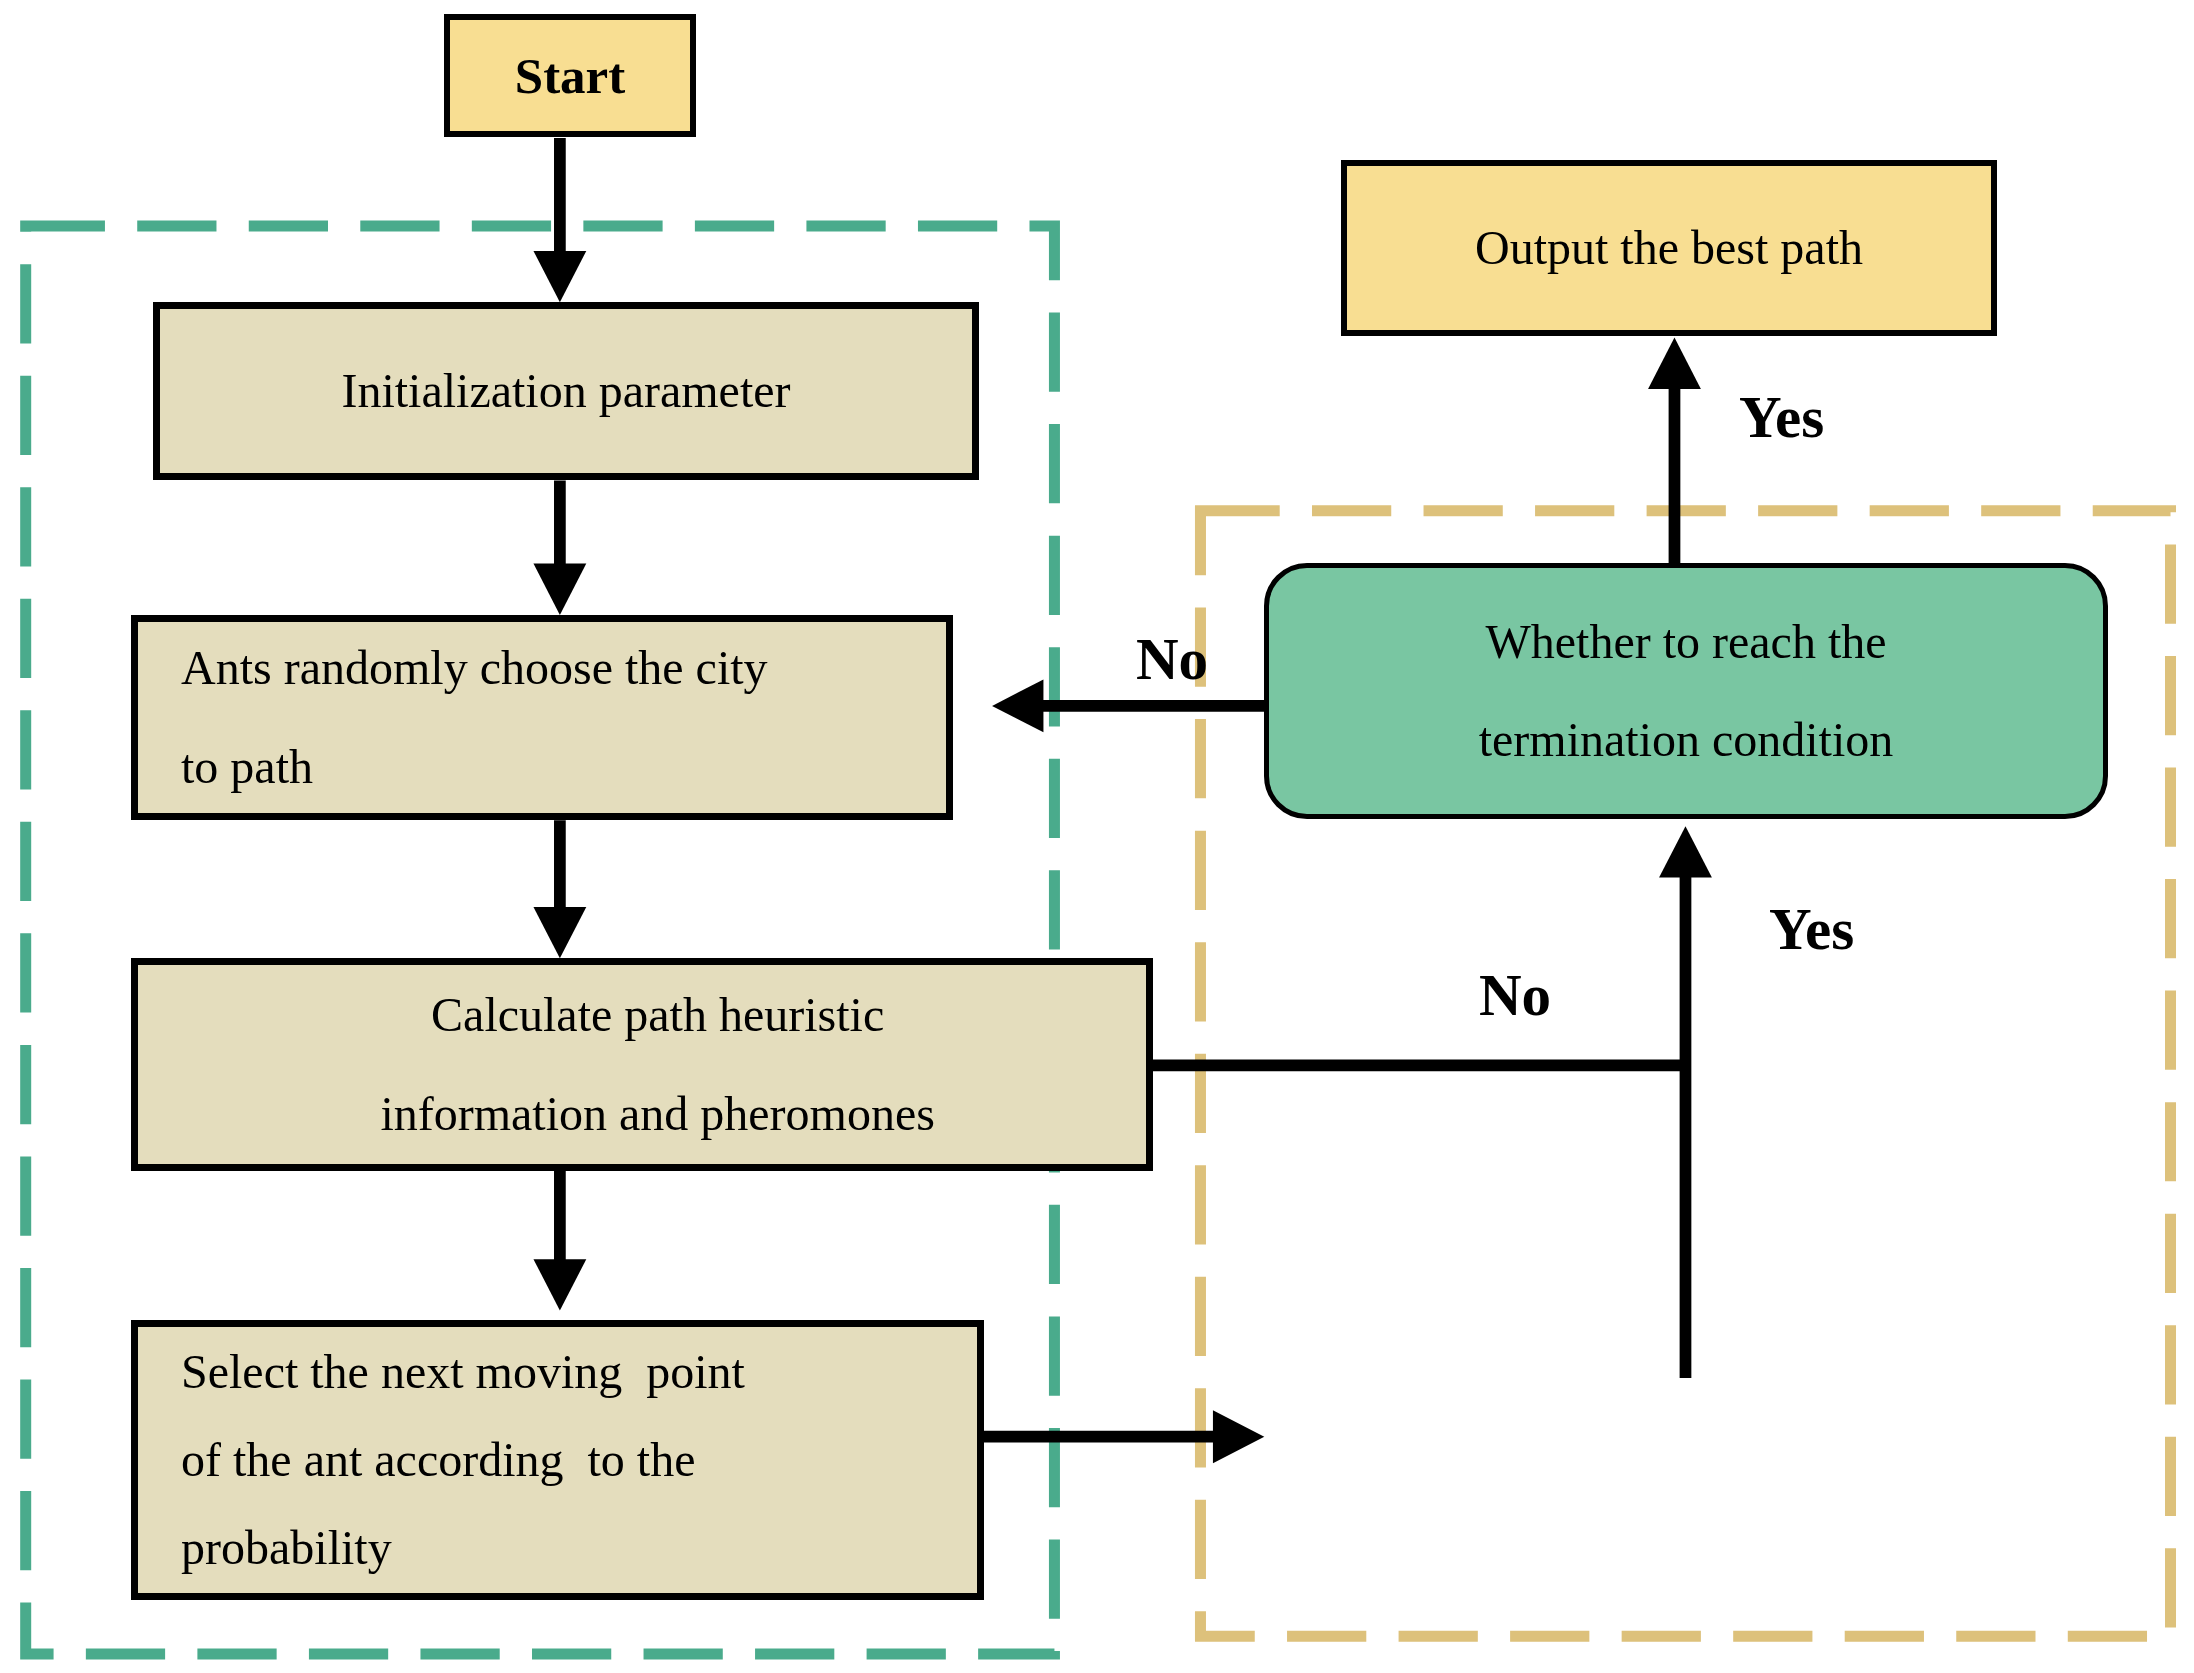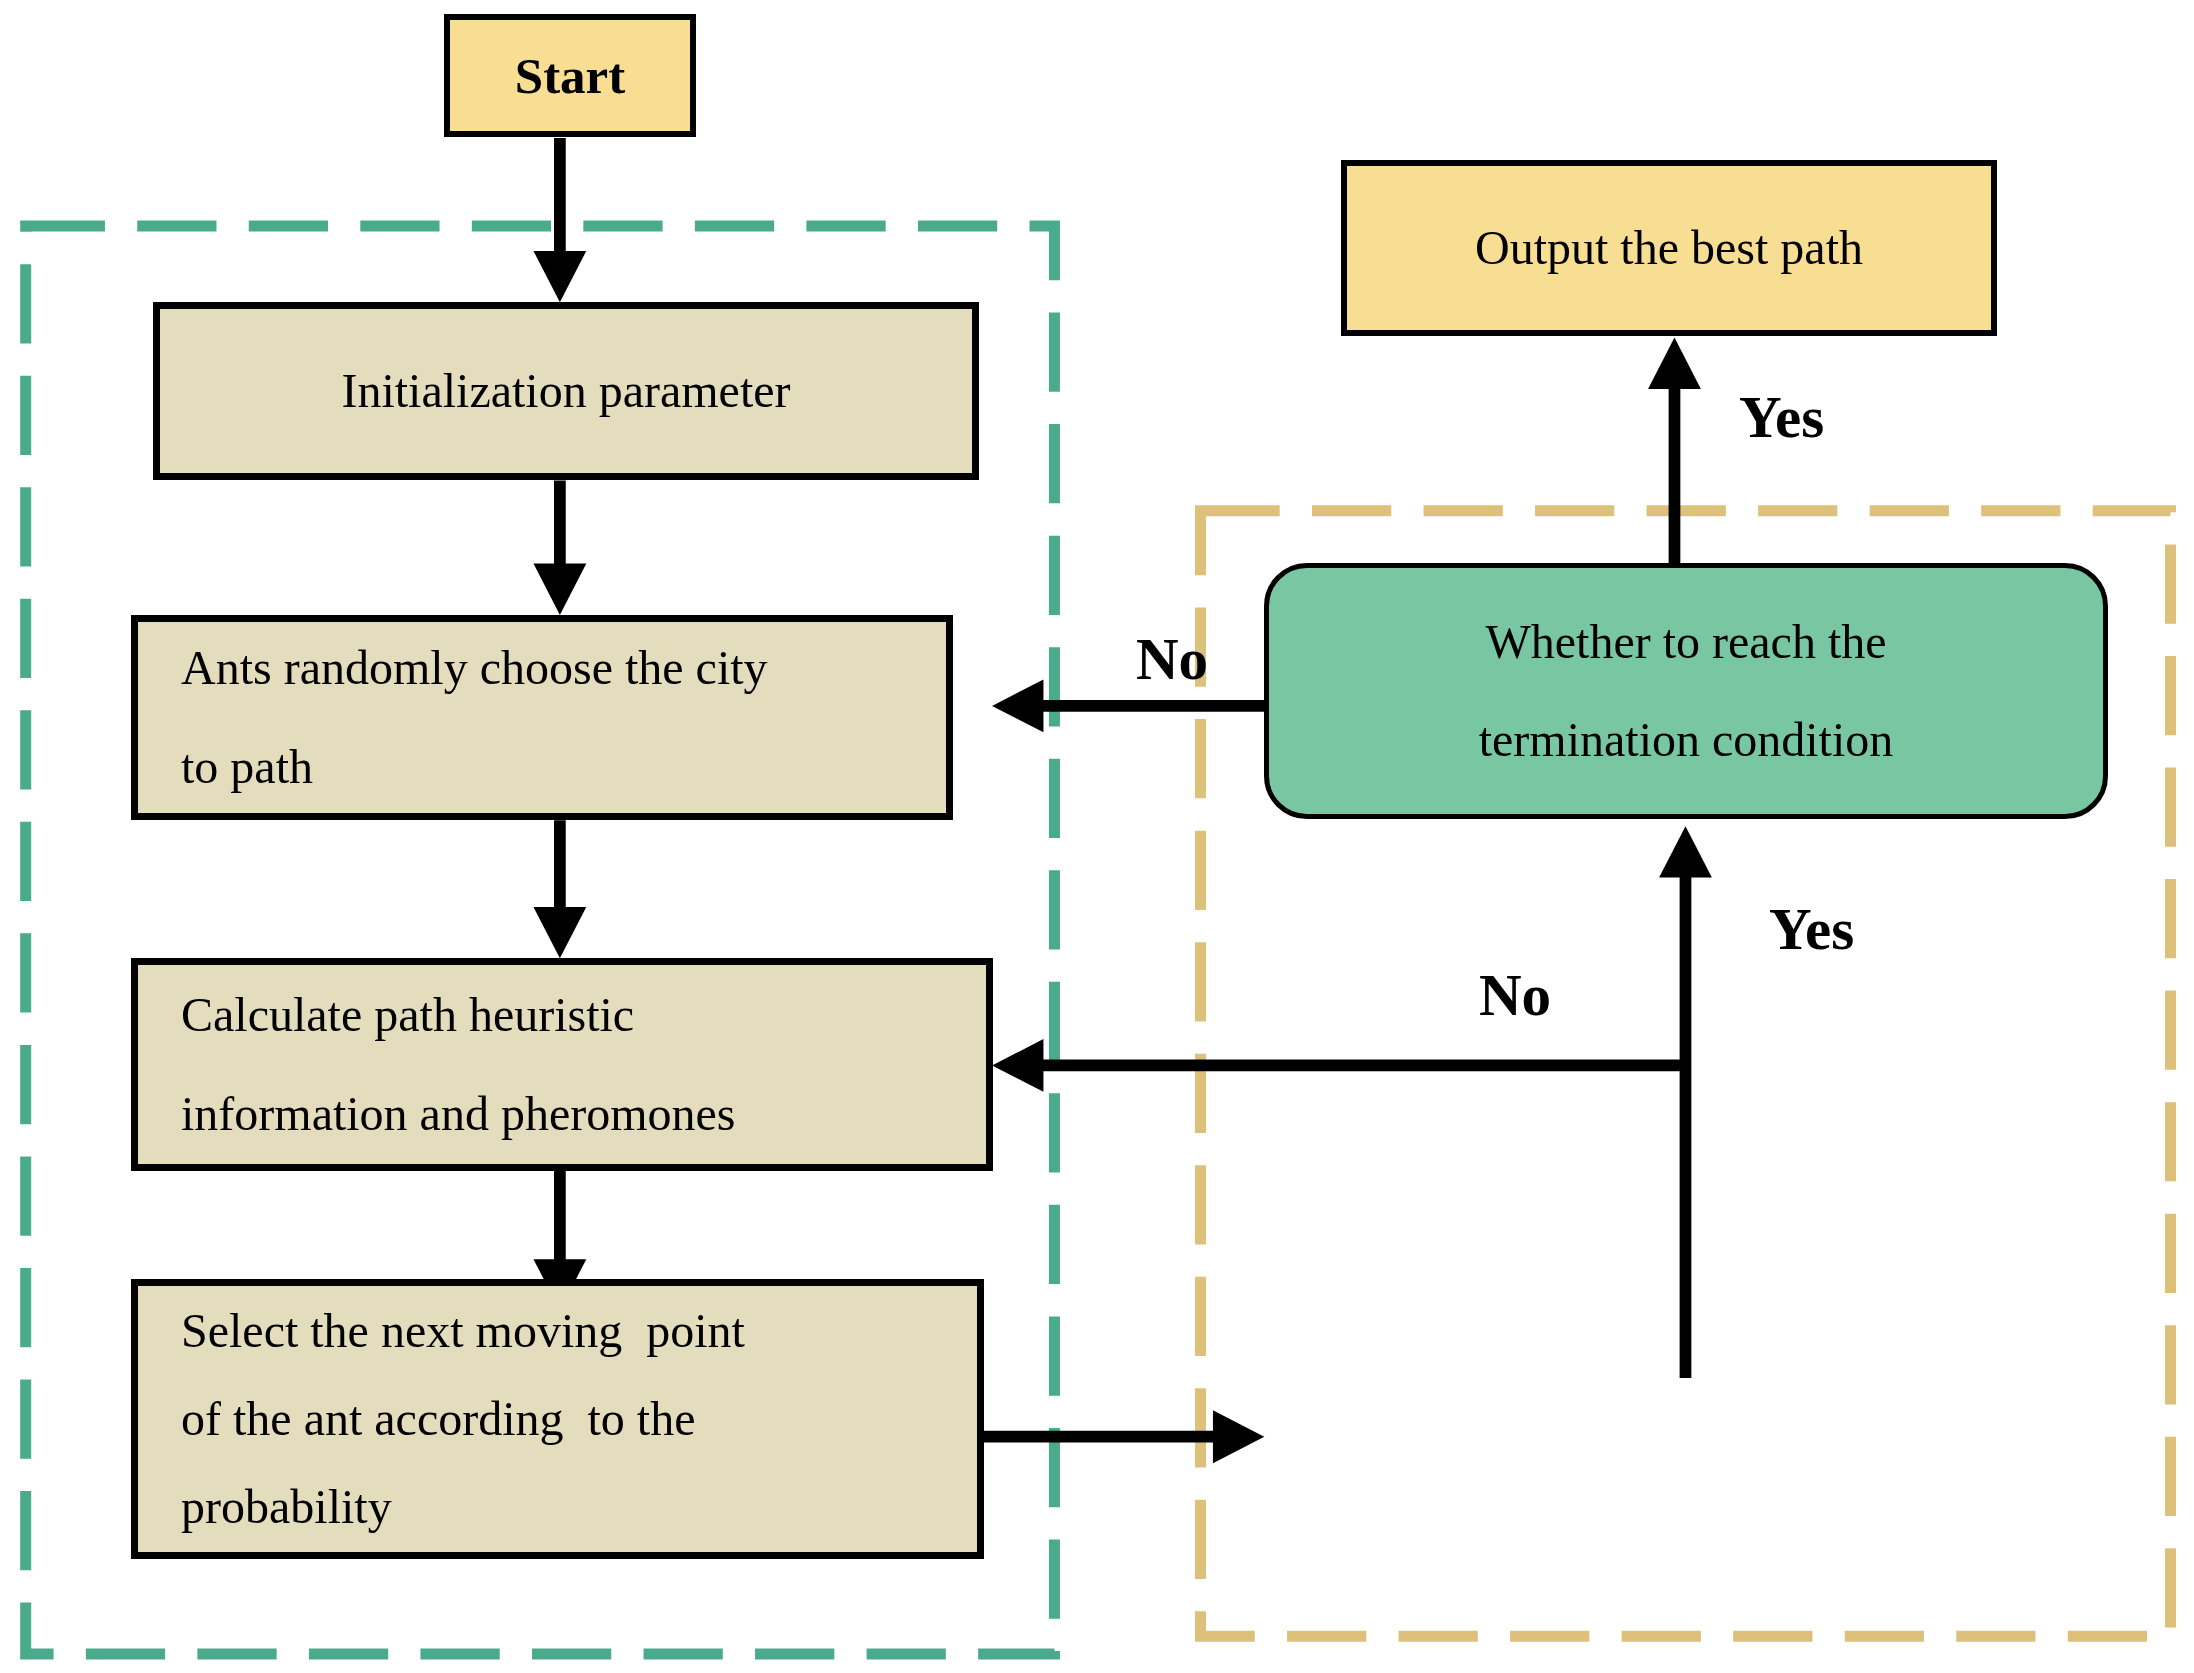--- a/index.html
+++ b/index.html
@@ -113,26 +113,26 @@
 
   <div class="node rect center" style="left:153px; top:302px; width:826px; height:178px;">
     <div class="line-txt">Initialization parameter</div>
   </div>
 
   <div class="node rect left-align" style="left:131px; top:615px; width:822px; height:205px;">
     <div class="line-txt">Ants randomly choose the city</div>
     <div class="line-txt">to path</div>
   </div>
 
-  <div class="node rect left-align" style="left:131px; top:958px; width:862px; height:213px;">
+  <div class="node rect left-align" style="left:131px; top:958px; width:1022px; height:213px;align-items:center;">
     <div class="line-txt">Calculate path heuristic</div>
     <div class="line-txt">information and pheromones</div>
   </div>
 
-  <div class="node rect left-align tight" style="left:131px; top:1279px; width:853px; height:280px;">
+  <div class="node rect left-align tight" style="left:131px; top:1320px; width:853px; height:280px;">
     <div class="line-txt">Select the next moving  point</div>
     <div class="line-txt">of the ant according  to the</div>
     <div class="line-txt">probability</div>
   </div>
 
   <div class="node terminal" style="left:1341px; top:160px; width:656px; height:176px;">
     <div class="line-txt">Output the best path</div>
   </div>
 
   <div class="node decision" style="left:1264px; top:563px; width:844px; height:256px;">

